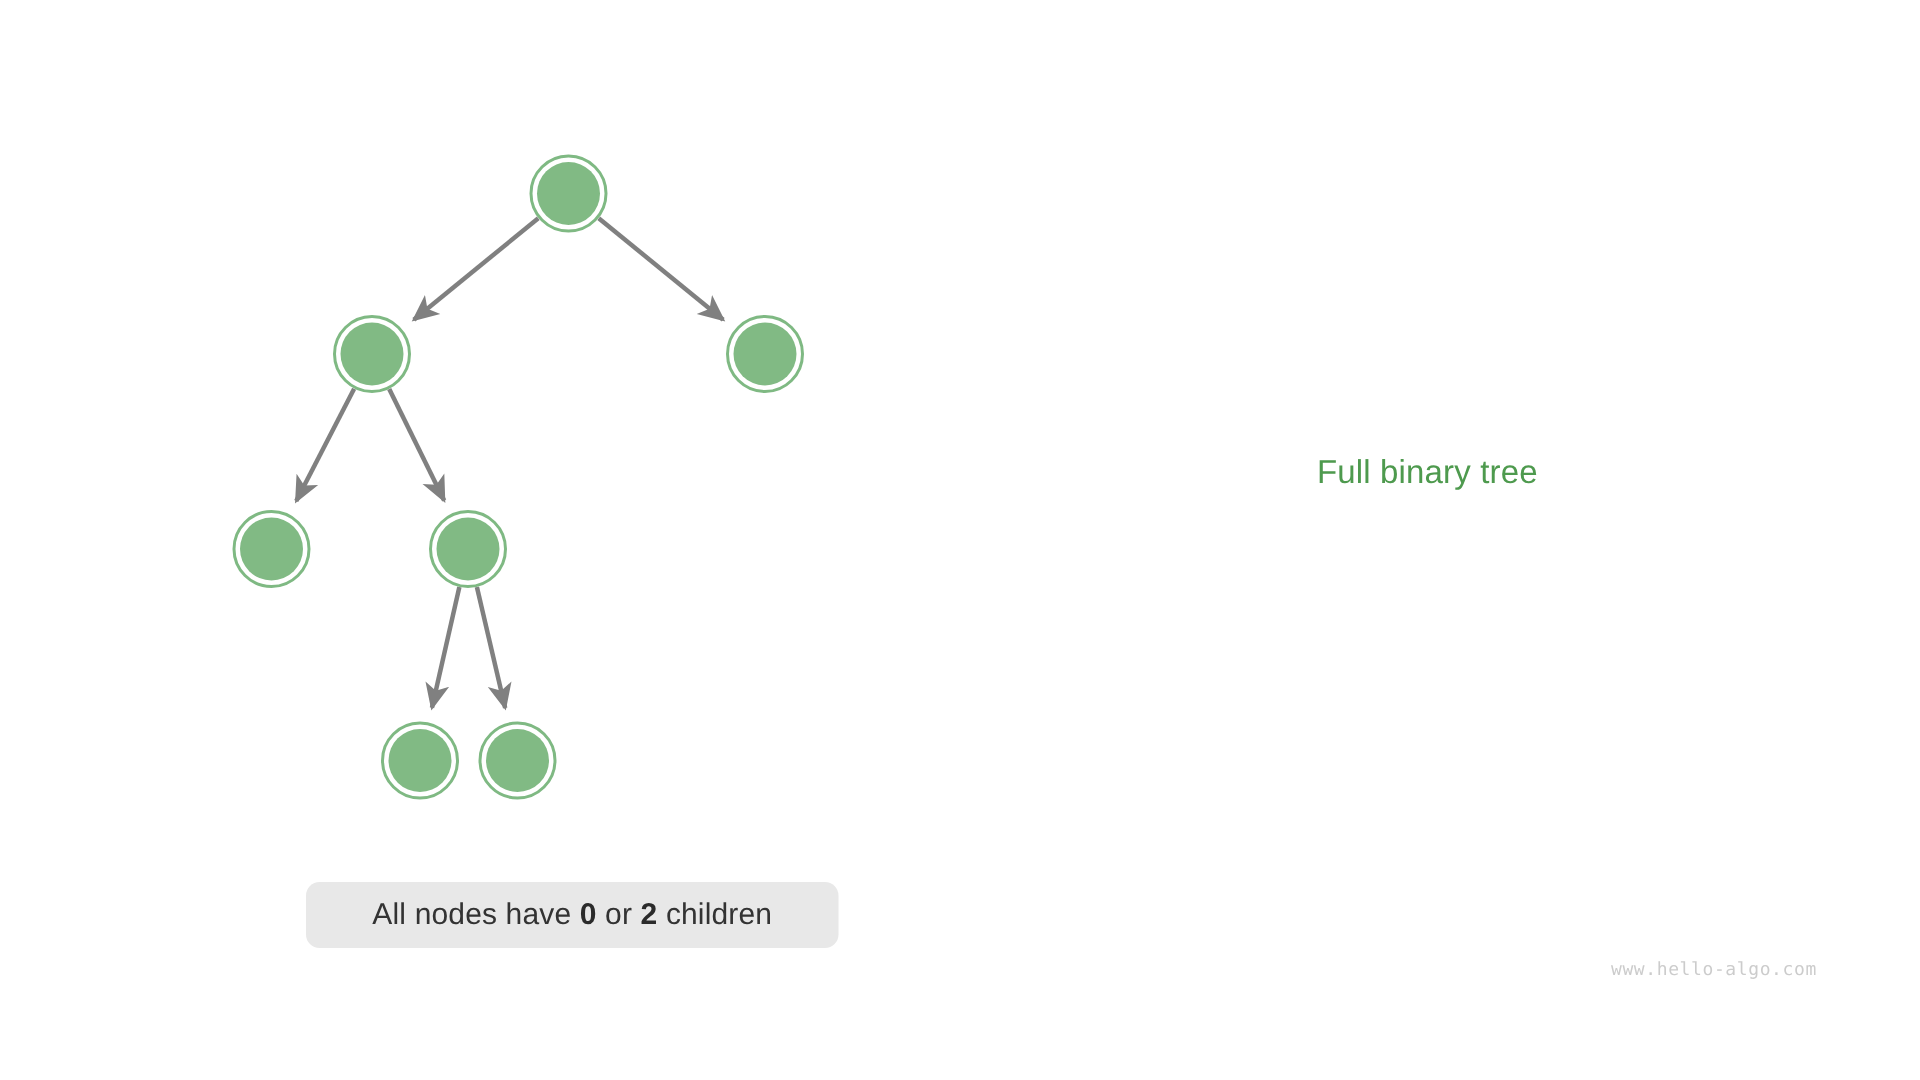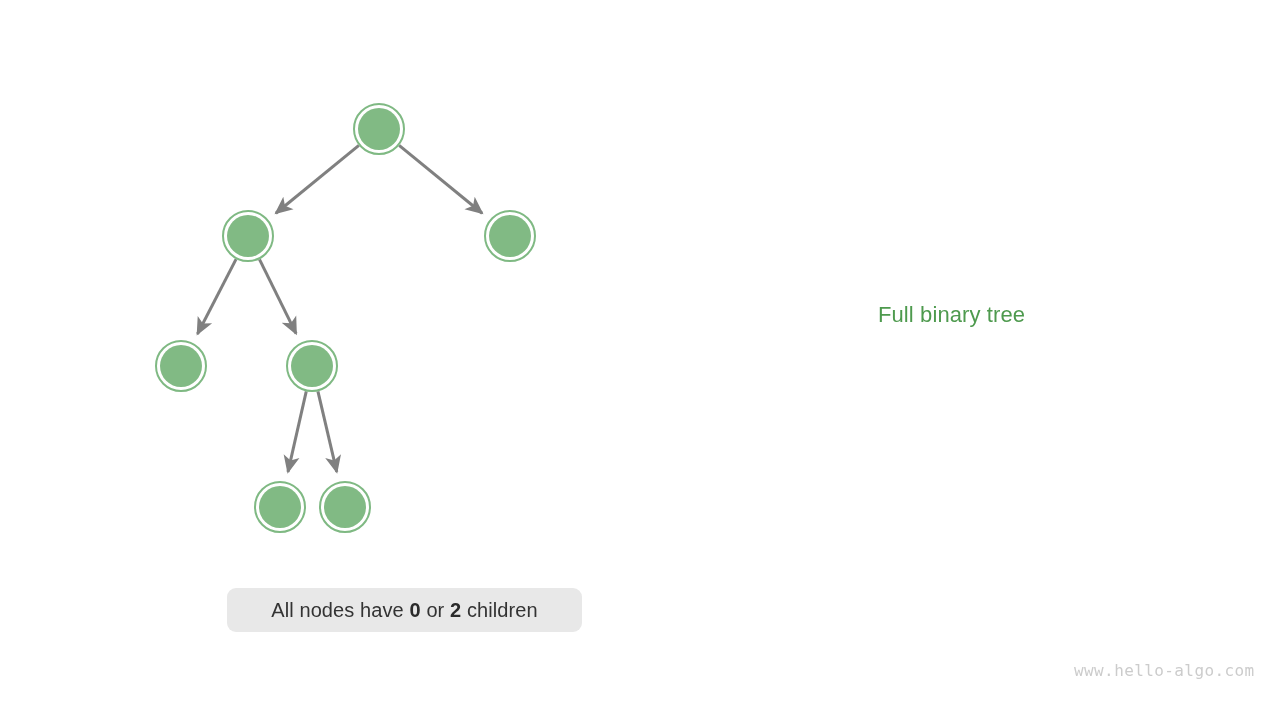--- a/index.html
+++ b/index.html
@@ -36,43 +36,41 @@
     position: absolute;
     left: 204px;
     top: 588px;
     width: 355px;
     height: 44px;
     background: #e8e8e8;
     border-radius: 9px;
     display: flex;
     align-items: center;
     justify-content: center;
-    margin-left: 23px;
   }
   .caption-text {
     font-family: "Liberation Sans", sans-serif;
     font-size: 20px;
     color: #333333;
     white-space: nowrap;
     letter-spacing: 0.1px;
   }
   .caption-text b {
     font-weight: bold;
     color: #2b2b2b;
   }
   .watermark {
     position: absolute;
     left: 1074px;
     top: 639px;
     font-family: "DejaVu Sans Mono", monospace;
-    font-size: 16px;
+    font-size: 12px;
     color: #cccccc;
     white-space: nowrap;
     letter-spacing: 0.4px;
-    margin-top: 22px;
   }
 </style>
 </head>
 <body>
 
 <svg id="canvas" viewBox="0 0 1280 720">
   <defs>
     <marker id="arrowhead" markerWidth="7" markerHeight="7" refX="5.4" refY="3" orient="auto" markerUnits="strokeWidth">
       <path d="M0,0.3 L6,3 L0,5.7 L1.5,3 Z" fill="#808080"></path>
     </marker>

